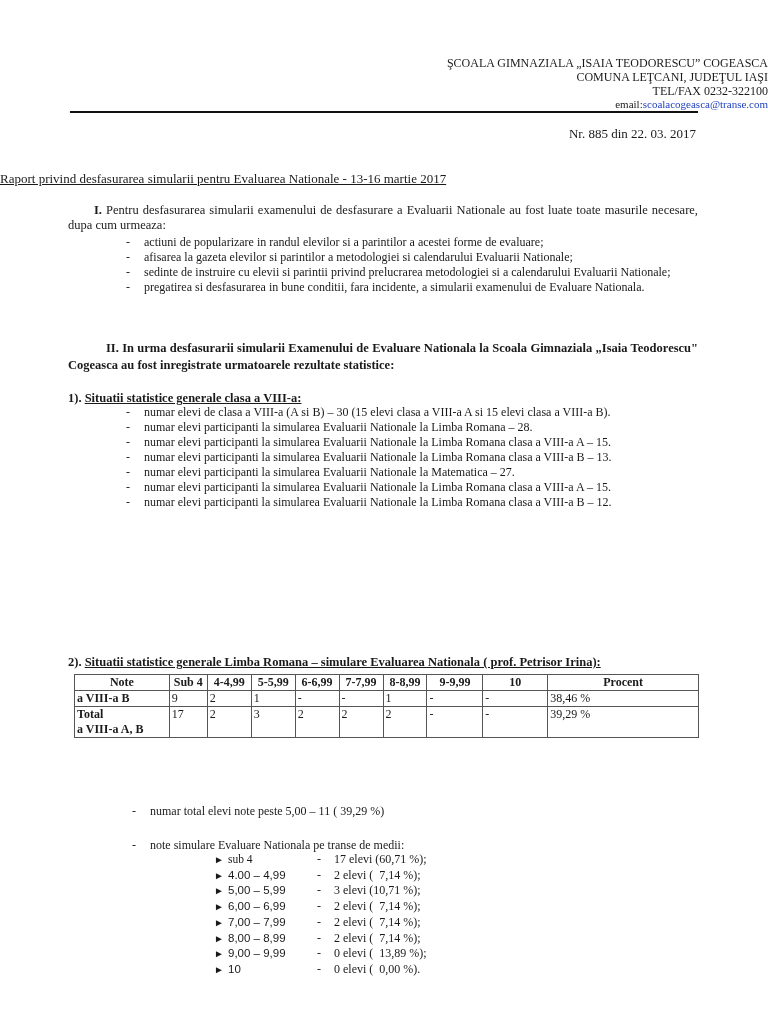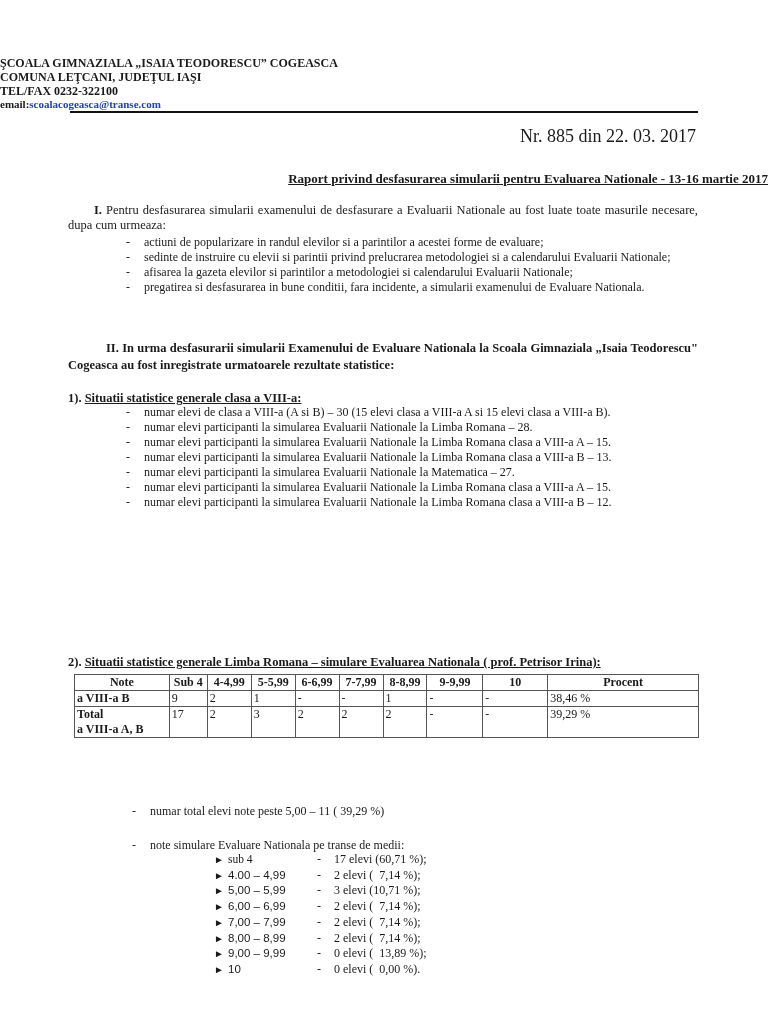--- a/index.html
+++ b/index.html
@@ -1,23 +1,23 @@
 <!DOCTYPE html>
 <html><head>
   <meta charset="utf-8">
   <style>
     html, body { margin: 0; padding: 0; background: #ffffff; }
     body { width: 768px; height: 1024px; position: relative; overflow: hidden;
            font-family: "Liberation Serif", serif; color: #1a1a1a; font-size: 12px; }
     .abs { position: absolute; }
-    .hdr { left: 0; width: 768px; text-align: left; font-weight: bold; font-size: 12px; line-height: 14px; }
+    .hdr { left: 0; width: 768px; text-align: right; font-weight: normal; font-size: 12px; line-height: 14px; }
     .hdr .email-link { color: #1f3fbf; }
     .hdr-rule { left: 70px; width: 628px; top: 111px; height: 0; border-top: 2.5px solid #111; }
-    .docnr { right: 72px; top: 126px; font-size: 18px; }
-    .title { left: 0; width: 768px; top: 171px; text-align: right; font-weight: bold; font-size: 13px; text-decoration: underline; }
+    .docnr { right: 72px; top: 126px; font-size: 13px; }
+    .title { left: 0; width: 768px; top: 171px; text-align: left; font-weight: normal; font-size: 13px; text-decoration: underline; }
     .para { left: 68px; width: 630px; font-size: 12.5px; line-height: 15px; text-align: justify; }
     .para .lead { font-weight: bold; }
     .bullets { left: 126px; width: 572px; font-size: 12px; line-height: 15px; margin: 0; padding: 0; list-style: none; }
     .bullets li { position: relative; padding-left: 18px; text-align: justify; }
     .bullets li::before { content: "-"; position: absolute; left: 0; }
     .sec2 { left: 68px; width: 630px; top: 340px; font-weight: bold; font-size: 12.5px; line-height: 17px; text-align: justify; text-indent: 38px; }
     .subhead { left: 68px; font-weight: bold; font-size: 12.5px; }
     .subhead u { text-decoration: underline; text-align: right; }
     table.res { position: absolute; left: 74px; top: 674px; width: 625px; border-collapse: collapse; font-size: 12px; }
     table.res td, table.res th { border: 1px solid #555; padding: 0 2px; line-height: 15px; vertical-align: top; }
@@ -47,22 +47,22 @@
 <div class="abs docnr">Nr. 885 din 22. 03. 2017</div>
 
 <div class="abs title">Raport privind desfasurarea simularii pentru Evaluarea Nationale -  13-16 martie 2017</div>
 
 <div class="abs para" style="top:203px; text-indent:26px;">
   <span class="lead">I.</span>
   <span>Pentru desfasurarea simularii examenului de desfasurare a Evaluarii Nationale au fost luate toate masurile necesare, dupa cum urmeaza:</span>
 </div>
 <ul class="abs bullets" style="top:235px;">
   <li>actiuni de popularizare in randul elevilor si a parintilor a acestei forme de evaluare;</li>
+  <li>afisarea  la gazeta elevilor si parintilor a metodologiei si calendarului Evaluarii Nationale;</li>
   <li>sedinte de instruire cu elevii si parintii privind prelucrarea metodologiei si a calendarului Evaluarii Nationale;</li>
-  <li>afisarea  la gazeta elevilor si parintilor a metodologiei si calendarului Evaluarii Nationale;</li>
   <li>pregatirea si desfasurarea in bune conditii, fara incidente, a simularii examenului de Evaluare Nationala.</li>
 </ul>
 
 <div class="abs sec2">II. In urma desfasurarii simularii Examenului de Evaluare Nationala la Scoala Gimnaziala „Isaia Teodorescu" Cogeasca au fost inregistrate urmatoarele rezultate statistice:</div>
 
 <div class="abs subhead" style="top:391px;">
   <span>1).</span>
   <u>Situatii statistice generale clasa  a VIII-a:</u>
 </div>
 <ul class="abs bullets" style="top:405px; width:580px;">

